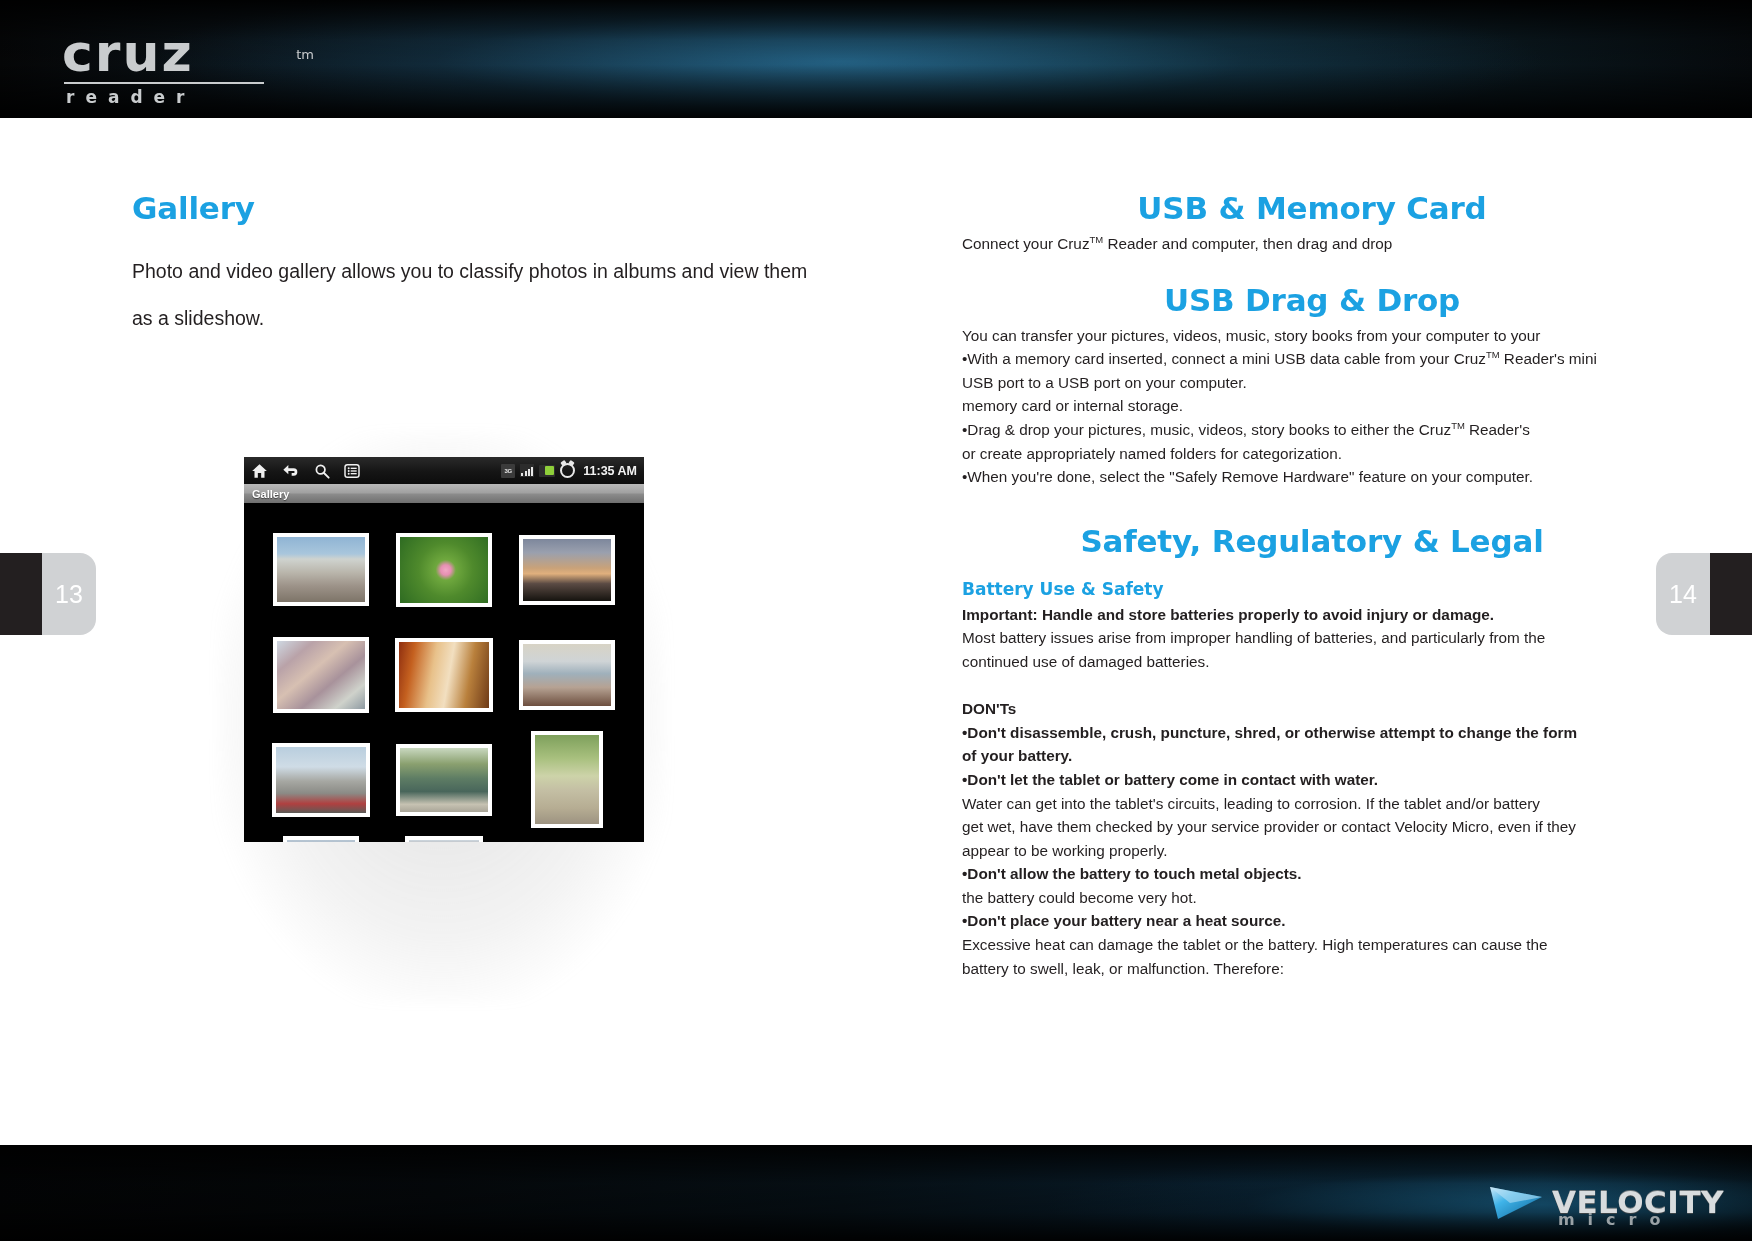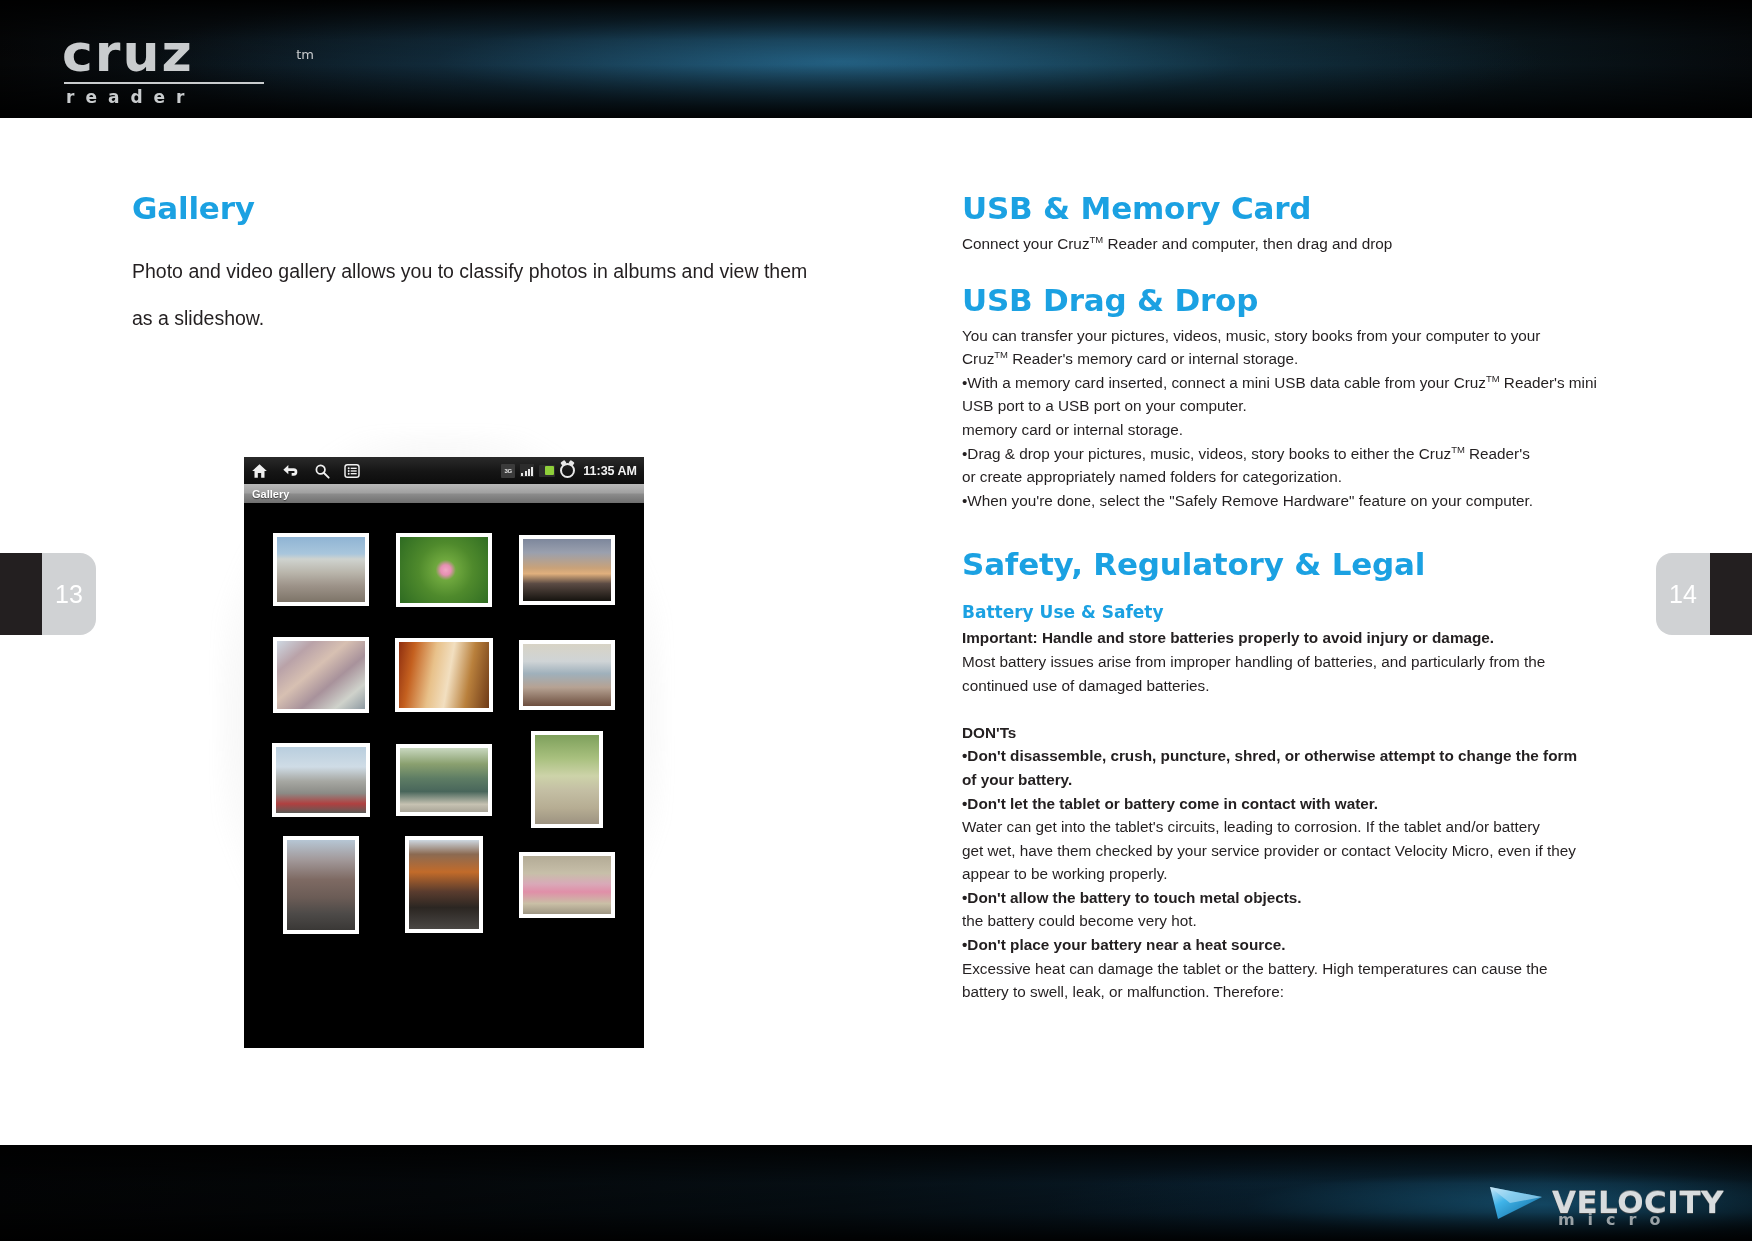--- a/index.html
+++ b/index.html
@@ -157,21 +157,21 @@
   }
 
   h1.sec-title {
     color: #1ba1e2;
     font-family: "DejaVu Sans", sans-serif;
     font-size: 31px;
     font-weight: bold;
     letter-spacing: -0.2px;
     margin-bottom: 22px;
   }
-  h1.sec-title.tight { margin-bottom: 6px; }
+  h1.sec-title.tight { margin-bottom: 6px; text-align: center; }
 
   h3.sub-title {
     color: #1ba1e2;
     font-family: "DejaVu Sans", sans-serif;
     font-size: 17px;
     font-weight: bold;
     margin-bottom: 4px;
   }
 
   p.lead {
@@ -206,21 +206,21 @@
     position: absolute;
     left: 0; top: 0;
     width: 448px; height: 570px;
     background: radial-gradient(ellipse at 50% 50%, rgba(150,150,150,0.30) 0%, rgba(180,180,180,0.16) 55%, rgba(255,255,255,0) 76%);
     filter: blur(6px);
   }
   .tablet {
     position: absolute;
     left: 26px; top: 25px;
     width: 400px;
-    height: 591px;
+    height: 385px;
     background: #000000;
     overflow: hidden;
   }
   .status-bar {
     height: 27px;
     background: linear-gradient(to bottom, #2a2a2a 0%, #151515 55%, #0c0c0c 100%);
     display: flex;
     align-items: center;
     padding: 0 7px;
     position: relative;
@@ -457,21 +457,20 @@
     <h1 class="sec-title tight">USB &amp; Memory Card</h1>
     <div class="body-text">
       <p><span>Connect your Cruz</span><sup class="tm">TM</sup><span> Reader and computer, then drag and drop</span></p>
     </div>
 
     <div class="spacer-md"></div>
 
     <h1 class="sec-title tight">USB Drag &amp; Drop</h1>
     <div class="body-text">
       <p>You can transfer your pictures, videos, music, story books from your computer to your</p>
-      <p><span>Cruz</span><sup class="tm">TM</sup><span> Reader's memory card or internal storage.</span></p>
       <p><span>•With a memory card inserted, connect a mini USB data cable from your Cruz</span><sup class="tm">TM</sup><span> Reader's mini</span></p>
       <p>USB port to a USB port on your computer.</p>
       <p>memory card or internal storage.</p>
       <p><span>•Drag &amp; drop your pictures, music, videos, story books to either the Cruz</span><sup class="tm">TM</sup><span> Reader's</span></p>
       <p>or create appropriately named folders for categorization.</p>
       <p>•When you're done, select the "Safely Remove Hardware" feature on your computer.</p>
     </div>
 
     <div class="spacer-lg"></div>
 

